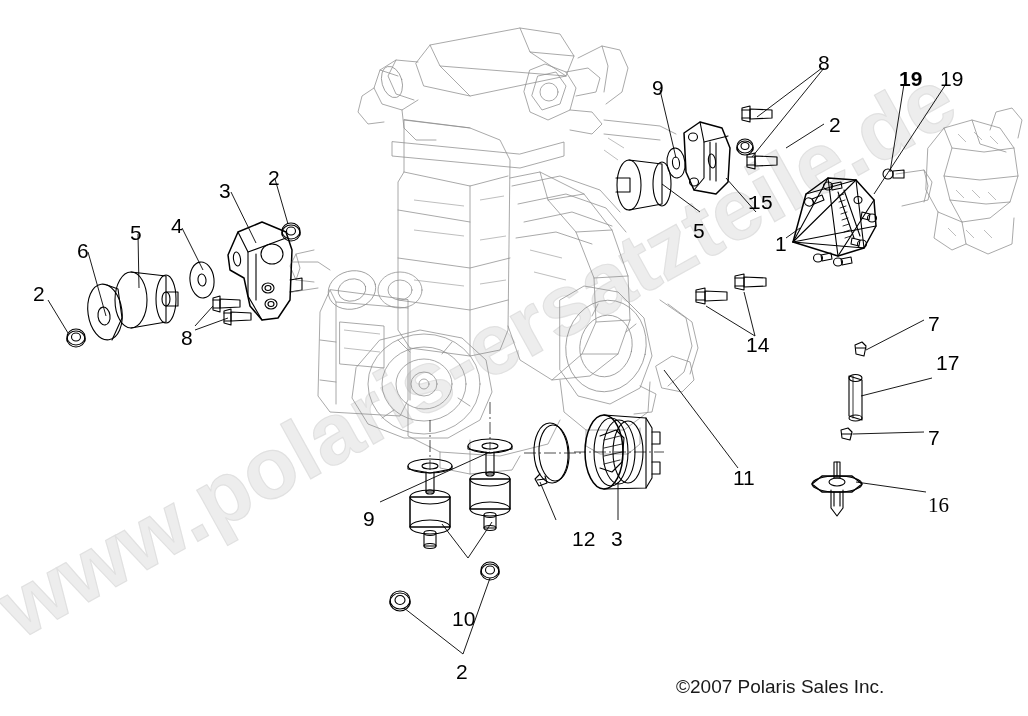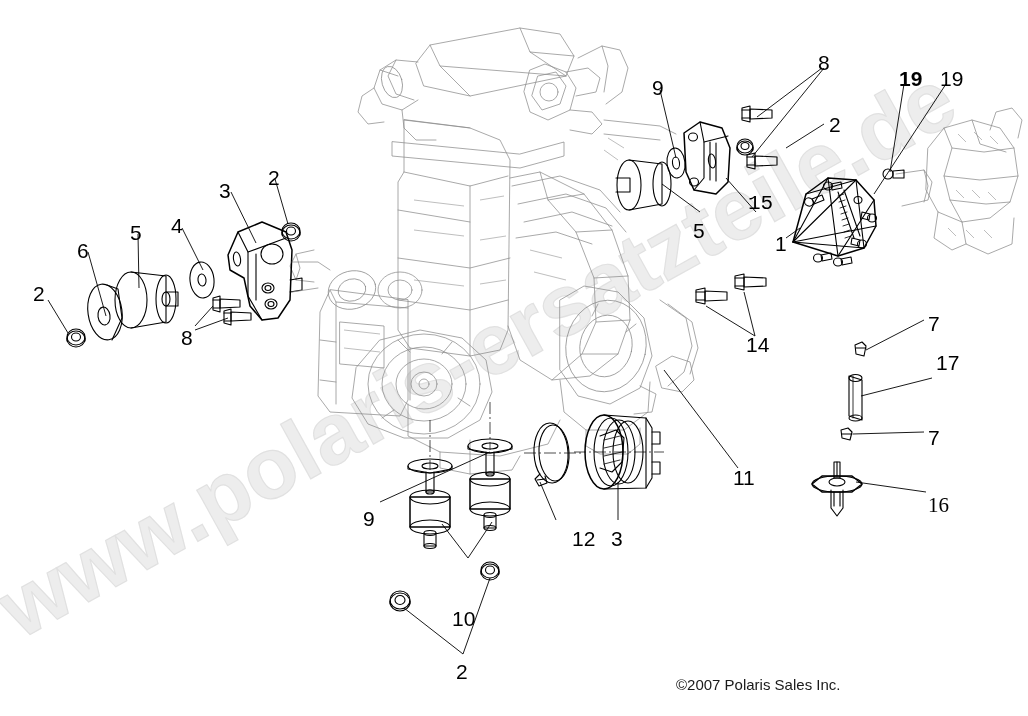--- a/index.html
+++ b/index.html
@@ -32,21 +32,21 @@
     color: #000000;
     line-height: 1;
     white-space: nowrap;
     user-select: none;
   }
   #copyright {
     position: absolute;
     left: 676px;
     top: 676px;
     font-family: "Liberation Sans", sans-serif;
-    font-size: 15px;
+    font-size: 19px;
     color: #1a1a1a;
     white-space: nowrap;
   }
 </style>
 </head>
 <body>
 
 <div id="page">
 
   <svg id="diagram-svg" viewBox="0 0 1028 716">

